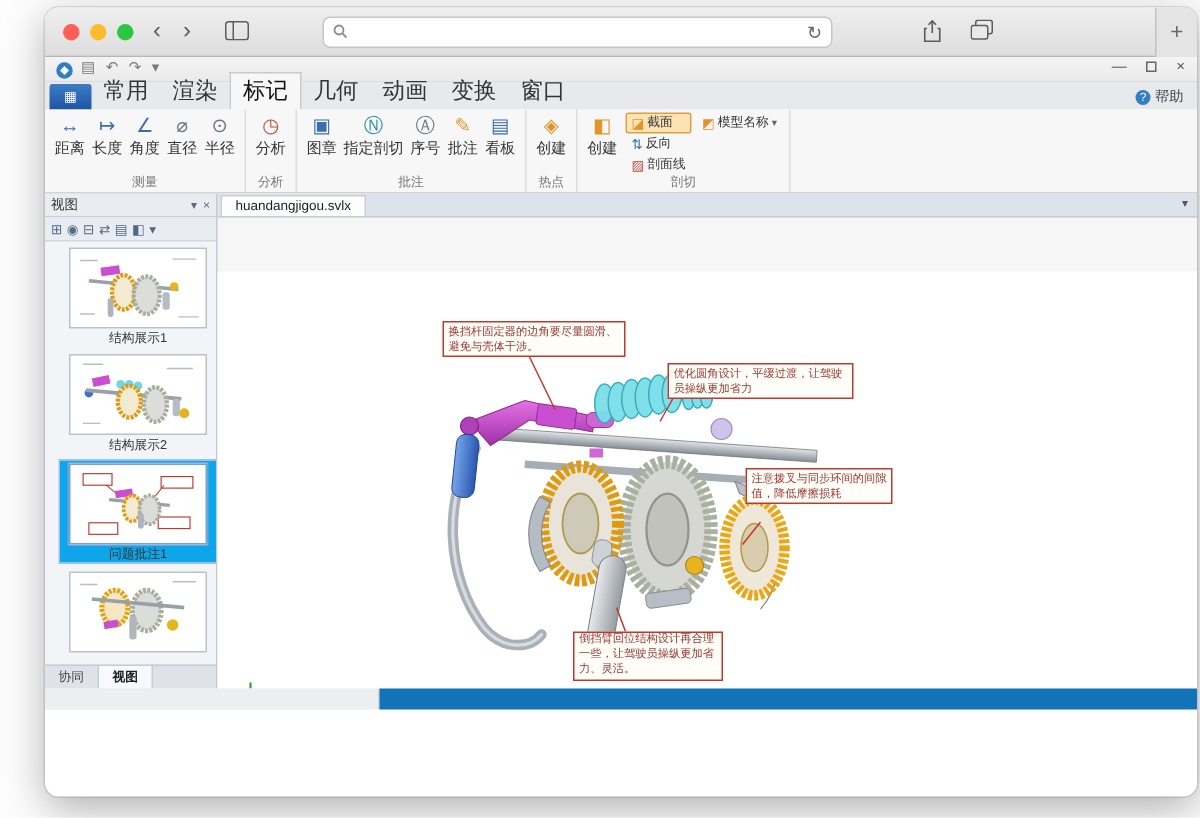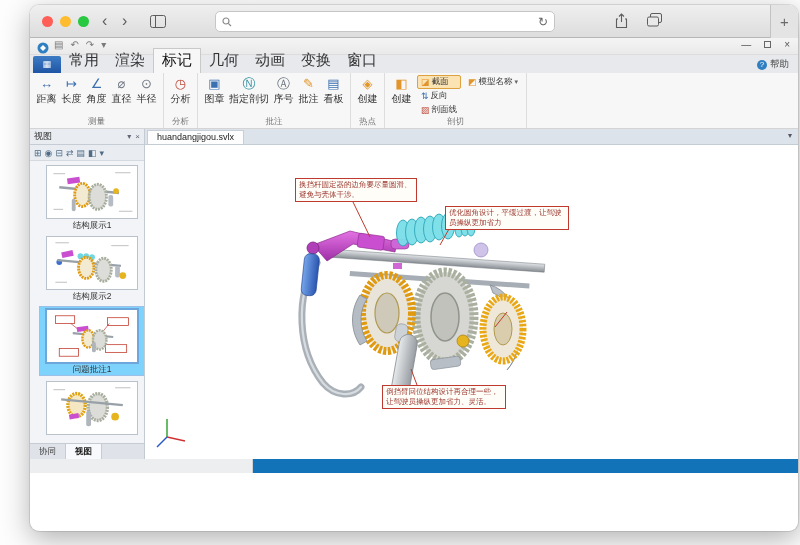--- a/index.html
+++ b/index.html
@@ -73,35 +73,35 @@
   .autohide { margin-left:auto; padding:2px 6px; font-size:8px; color:#556; }
 
   .main { display:flex; height:314px; }
   .left-panel { position:relative; width:115px; background:#f2f4f7; border-right:1px solid #c3cad2; }
   .thumb-toolbar { height:16px; background:#e9edf2; border-bottom:1px solid #d4dae0; display:flex; align-items:center;
                    gap:3px; padding:0 4px; font-size:9px; color:#4f6b86; }
   .thumb-list { height:281px; overflow:hidden; padding-top:4px; display:flex; flex-direction:column; align-items:flex-end; gap:6px; }
   .thumb-item { width:104px; text-align:center; }
   .tsvg { width:92px; height:54px; background:#fff; border:1px solid #b9c1cb; display:block; margin:0 auto; }
   .thumb-label { font-size:8.5px; color:#333; padding-top:1px; height:11px; }
-  .thumb-item.sel { background:#7dd3fc; outline:1px solid #9cc0e8; padding:2px 0 1px; }
+  .thumb-item.sel { background:#0ea5e9; outline:1px solid #9cc0e8; padding:2px 0 1px; }
   .thumb-item.sel .tsvg { border-color:#6ea6dc; box-shadow:0 0 0 1px #6ea6dc; }
   .panel-tabs { position:absolute; left:0; bottom:0; width:100%; height:16px; background:#dfe3e9;
                 border-top:1px solid #c6ccd4; display:flex; }
   .ptab { padding:1px 9px; font-size:8.5px; color:#444; border-right:1px solid #c6ccd4; line-height:13px; }
   .ptab.active { background:#f7f9fc; font-weight:bold; color:#222; }
 
-  .viewport { position:relative; flex:1; background:#ffffff; overflow:hidden; }
+  .viewport { position:relative; flex:1; background:#ffffff; overflow:hidden;margin-top:36px; }
   .scene { position:absolute; left:0; top:0; }
   .callout { position:absolute; border:1px solid var(--annotation-red); background:#fffdf8; color:#9a362c;
              font-size:7.5px; line-height:1.3; padding:1px 3px; word-break:break-all; z-index:3; }
   .co1 { left:150px; top:33px; width:122px; }
   .co2 { left:300px; top:61px; width:124px; }
   .co3 { left:352px; top:131px; width:98px; }
-  .co4 { left:237px; top:240px; width:124px; }
+  .co4 { left:237px; top:240px; width:100px;font-family:Liberation Mono, monospace; }
 
   .statusbar { position:absolute; left:0; top:404px; width:768px; height:14px; display:flex; }
   .status-left { width:223px; background:#eceef0; border-right:1px solid #d0d3d6; }
   .status-main { flex:1; background:var(--status-blue); }
   
   .statusbar { top:421px; }
 </style>
 </head>
 <body>
 
@@ -465,20 +465,21 @@
 
             <g stroke-width="1.4">
               <line x1="22" y1="292" x2="40" y2="296" stroke="#d03030"></line>
               <line x1="22" y1="292" x2="22" y2="274" stroke="#28a028"></line>
               <line x1="22" y1="292" x2="12" y2="302" stroke="#2858c8"></line>
             </g>
           </svg>
 
           <div class="callout co1">换挡杆固定器的边角要尽量圆滑、避免与壳体干涉。</div>
           <div class="callout co2">优化圆角设计，平缓过渡，让驾驶员操纵更加省力</div>
+          <div class="callout co3">注意拨叉与同步环间的间隙值，降低摩擦损耗</div>
           <div class="callout co4">倒挡臂回位结构设计再合理一些，让驾驶员操纵更加省力、灵活。</div>
         </div>
       </div>
 
       <div class="statusbar">
         <div class="status-left"></div>
         <div class="status-main"></div>
       </div>
     </div>
 

